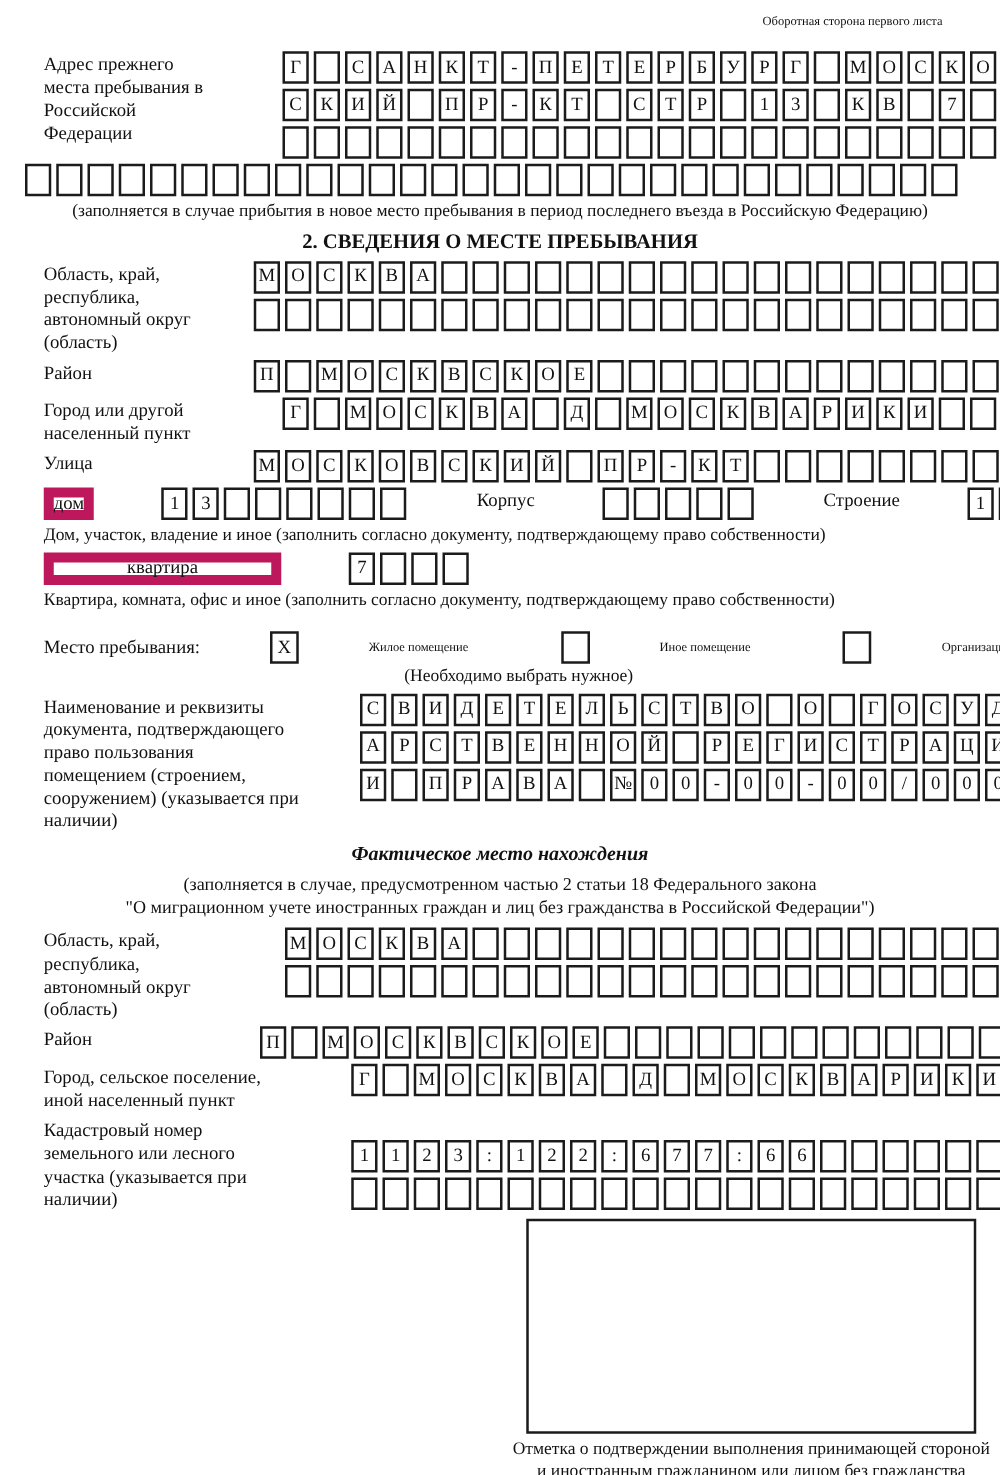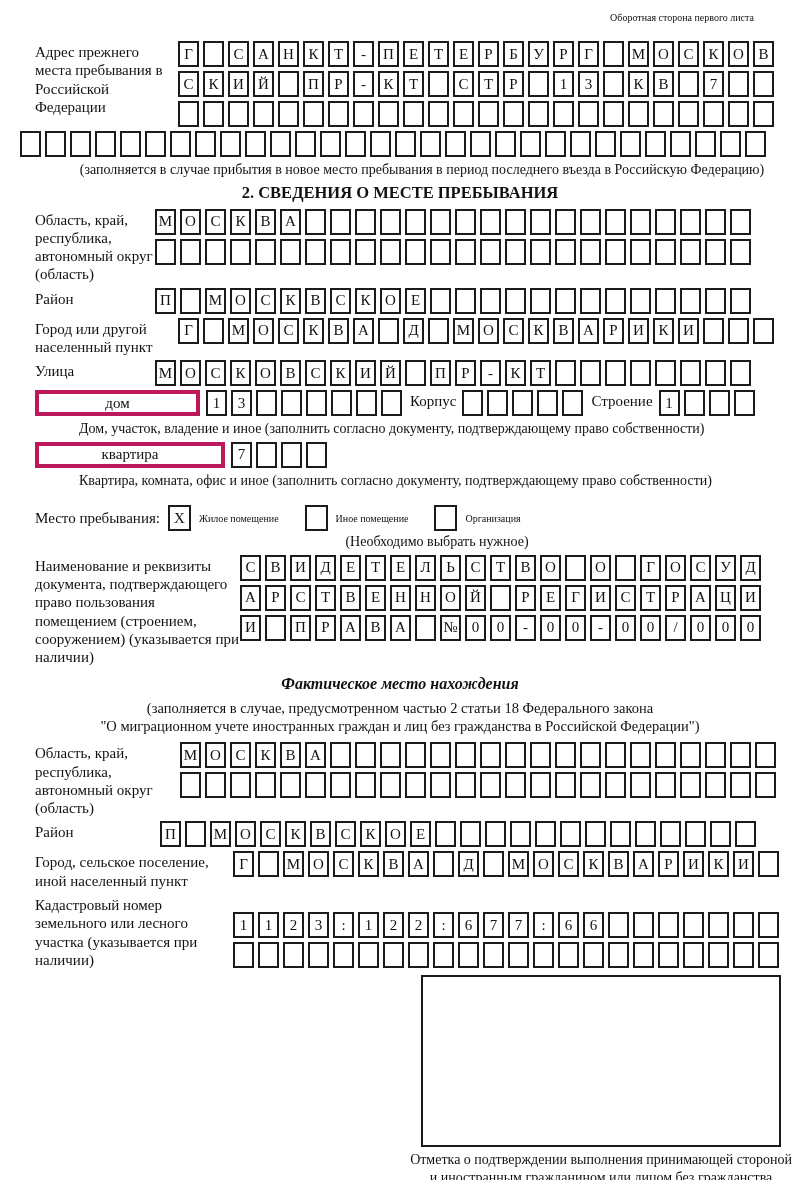--- a/index.html
+++ b/index.html
@@ -6,48 +6,48 @@
   html,body { margin:0; padding:0; }
   body {
     width:800px; height:1180px; overflow:hidden;
     background:#ffffff; color:#111;
     font-family:"Liberation Serif","DejaVu Serif",serif;
   }
   .page { padding:12px 0 0 35px; width:800px; height:1180px; }
 
   .header-note { text-align:right; padding-right:46px; font-size:10px; margin-bottom:18px; }
 
-  .frow { display:flex; align-items:flex-start; }
+  .frow { display:flex; align-items:flex-start;gap:48px; }
   .lbl  { font-size:15px; line-height:1.22; padding-top:2px; }
   .lbl-prev { flex:0 0 143px; }
   .lbl-120  { flex:0 0 120px; }
   .lbl-143  { flex:0 0 143px; }
   .lbl-205  { flex:0 0 205px; }
   .lbl-145  { flex:0 0 145px; }
   .lbl-125  { flex:0 0 125px; }
   .lbl-198  { flex:0 0 198px; }
 
   .cells { display:flex; gap:4px; }
   .cellstack { display:flex; flex-direction:column; gap:4px; }
   .cell {
     width:21px; height:26px; flex:0 0 21px;
     border:2px solid #1b1b1b; background:#fff;
     display:flex; align-items:center; justify-content:center;
     font-size:15px; line-height:1; overflow:hidden;
   }
   .full-row { margin-left:-15px; margin-top:4px; }
 
-  .note { font-size:14px; line-height:1.25;padding-left:44px; }
+  .note { font-size:14px; line-height:1.25; }
   .note.center { text-align:center; margin:4px 0 2px -35px; width:800px; }
   .sec-title { text-align:center; font-weight:bold; font-size:16.5px; margin:4px 0 6px -35px; width:800px; }
 
   .block { margin-bottom:4px; }
 
   .widebox {
-    border:4px solid #be185d; height:26px; display:flex;
+    border:8px solid #be185d; height:26px; display:flex;
     align-items:center; justify-content:center; font-size:15px; background:#fff;
   }
   .widebox.house { width:165px; margin-right:6px; }
   .widebox.apt   { width:190px; margin-right:6px; }
   .inline-lbl { font-size:15px; padding:3px 6px 0 8px; white-space:nowrap; }
 
   .stay-row { align-items:center; margin-top:16px; }
   .stay-lbl { font-size:15px; margin-right:8px; white-space:nowrap; }
   .checkbox {
     width:23px; height:26px; flex:0 0 23px; border:2px solid #1b1b1b;

